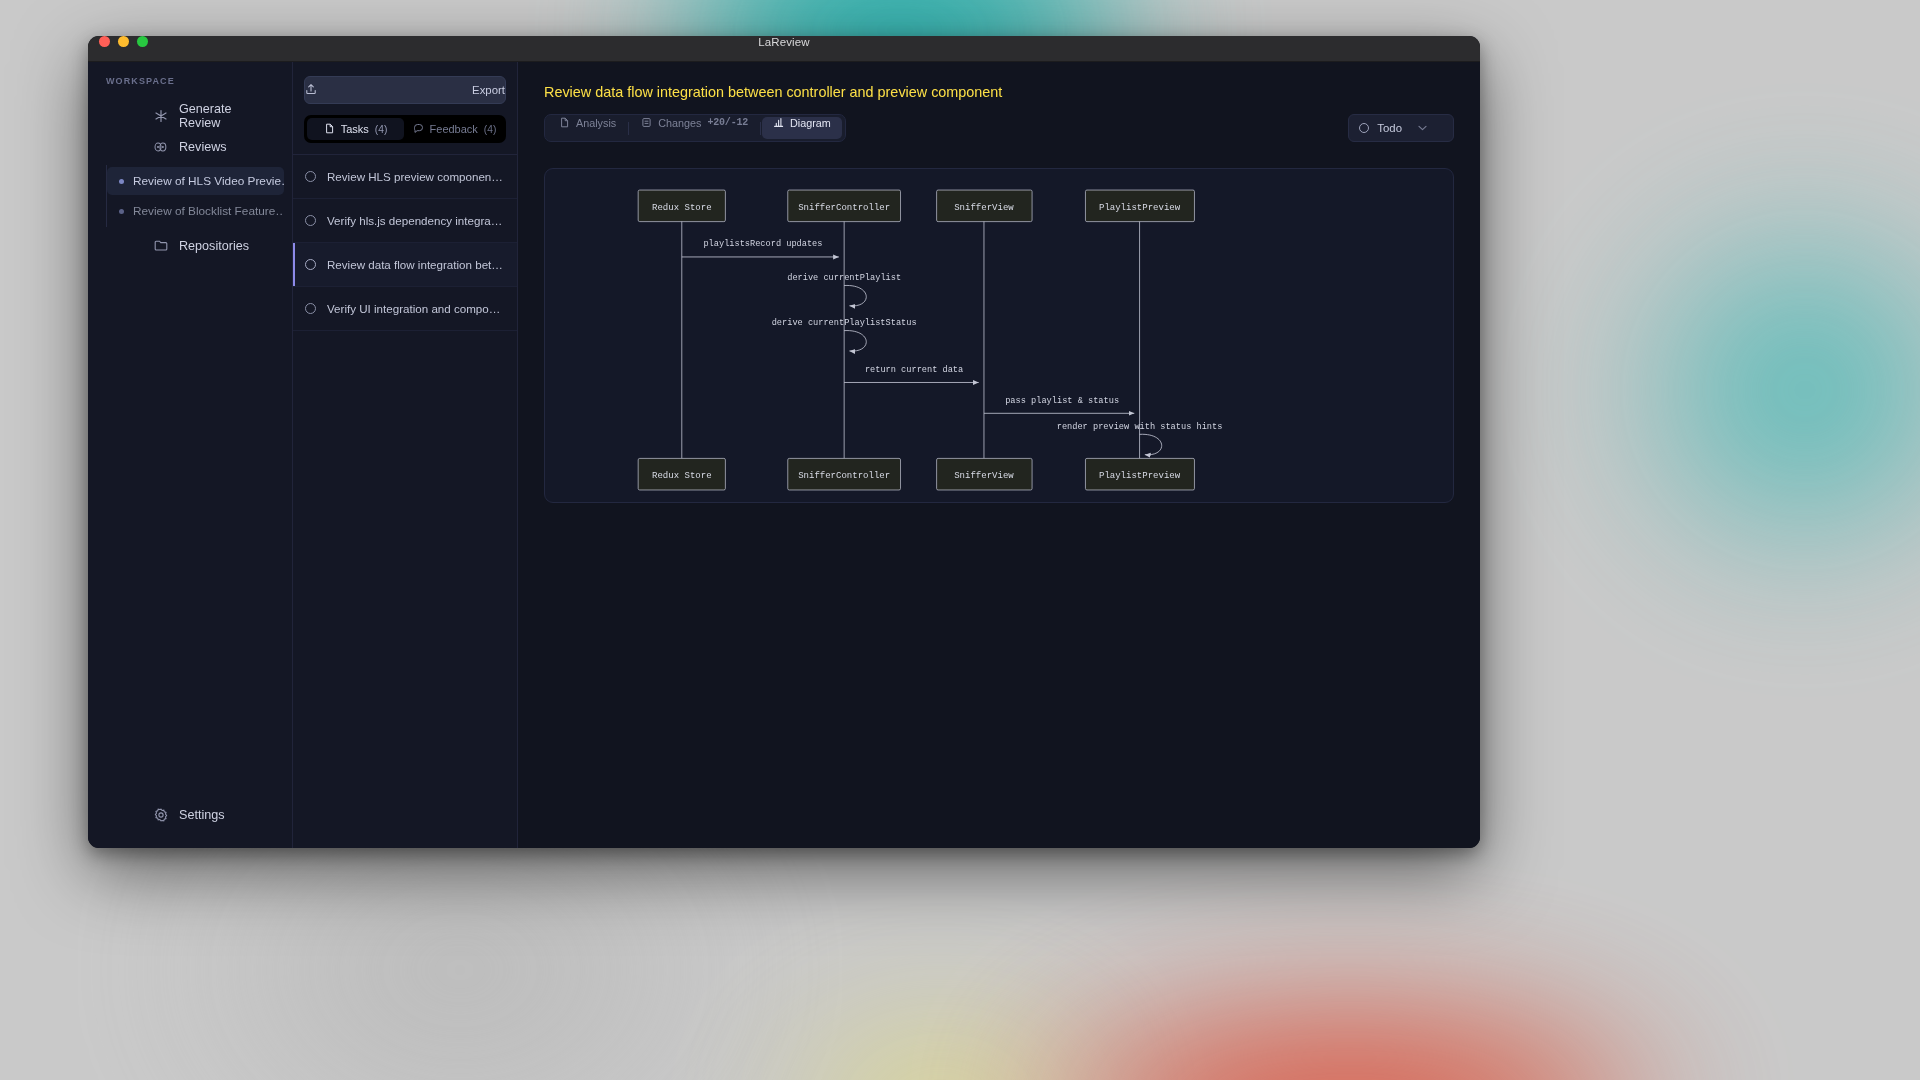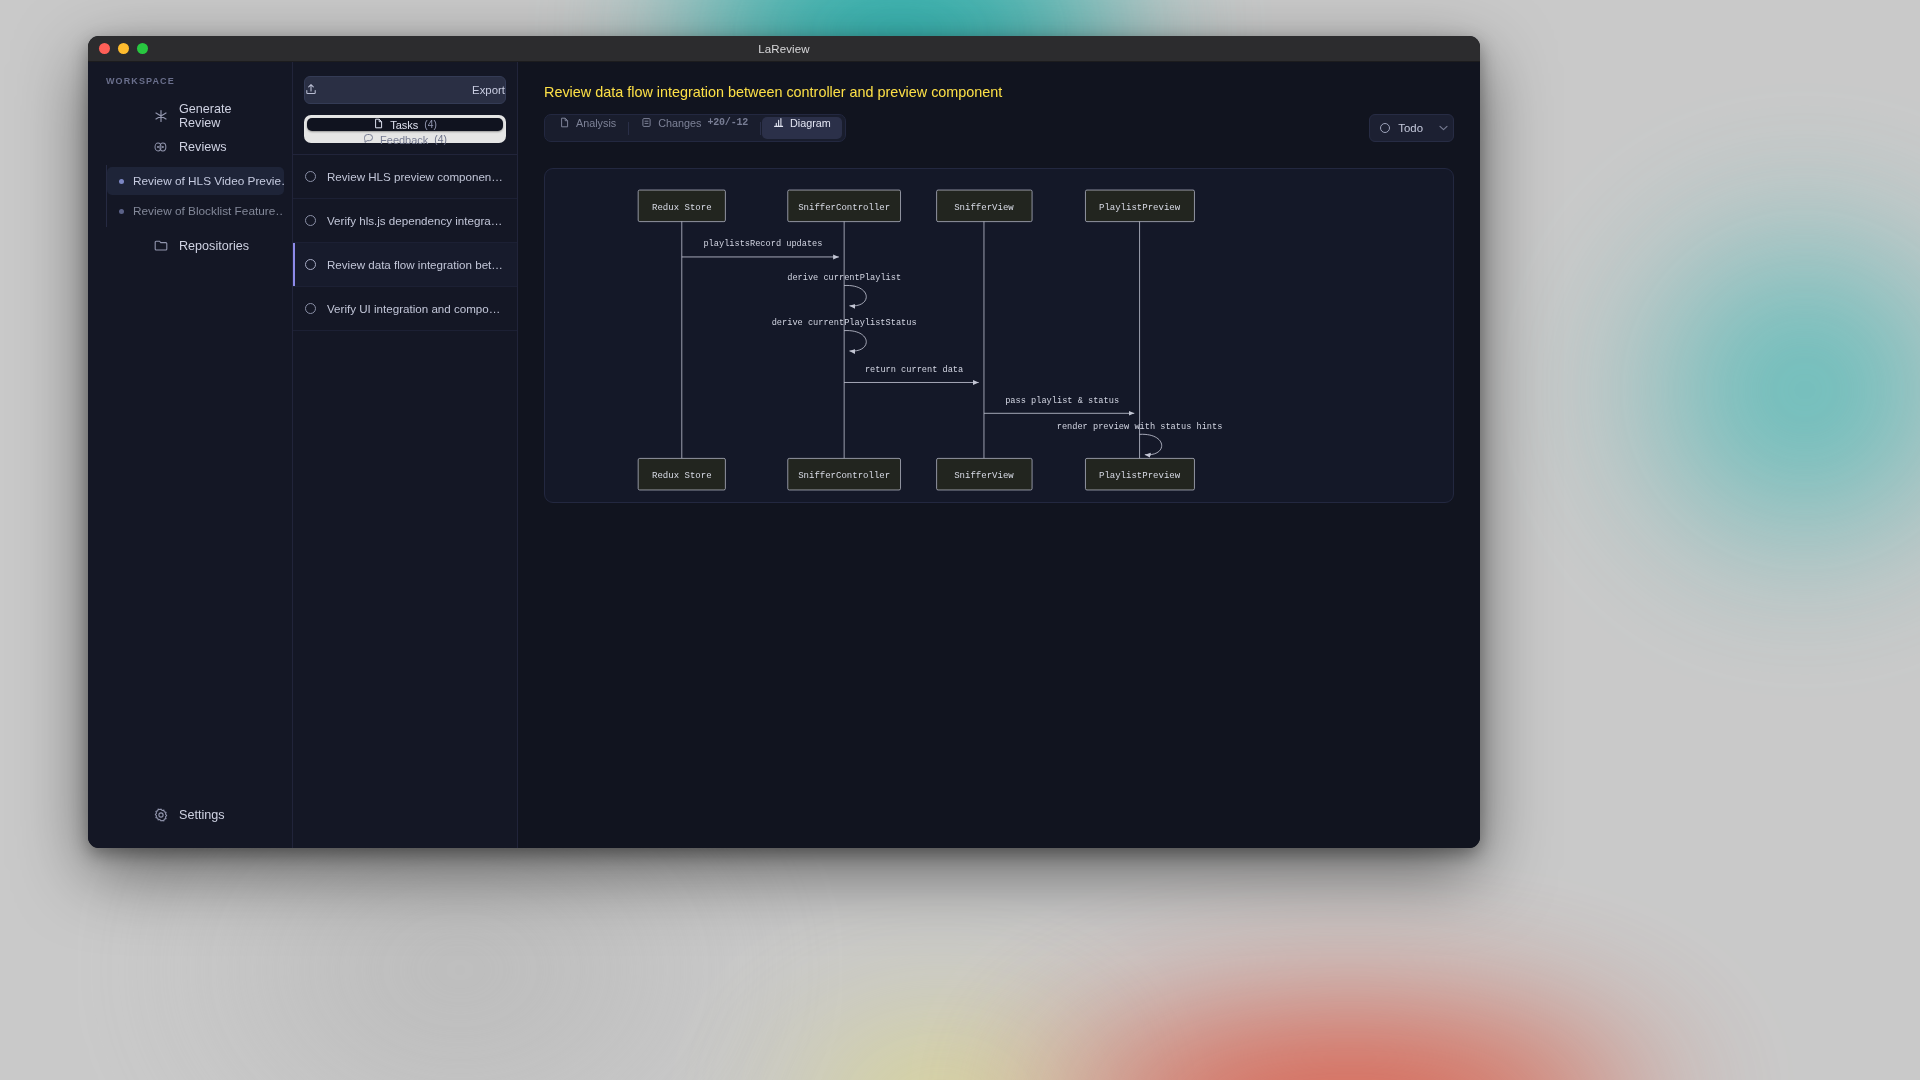--- a/index.html
+++ b/index.html
@@ -63,21 +63,21 @@
     display: flex;
     flex-direction: column;
   }
 
   
   #titlebar {
     height: 26px;
     background: #2c2c2e;
     border-bottom: 1px solid #1c1c1e;
     display: flex;
-    align-items: center;
+    align-items: flex-start;
     position: relative;
     flex: 0 0 auto;
   }
   .traffic-lights {
     display: flex;
     gap: 8px;
     margin-left: 11px;
   }
   .tl { width: 11px; height: 11px; border-radius: 50%; }
   .tl-close { background: #ff5f57; }
@@ -195,26 +195,25 @@
     justify-content: space-between;
     gap: 7px;
     color: #c8cce0;
     font-size: 11.4px;
     cursor: pointer;
   }
 
   #tab-group {
     margin: 11px 11px 0 11px;
     height: 28px;
-    background: #e5e5e5;
+    background: #000000;
     border-radius: 7px;
     padding: 3px;
     display: flex;
     gap: 2px;
-    flex-direction: column;
   }
   .tab {
     flex: 1 1 0;
     border-radius: 5px;
     display: flex;
     align-items: center;
     justify-content: center;
     gap: 6px;
     font-size: 11px;
     color: #767b92;
@@ -327,21 +326,21 @@
     width: 1px;
     height: 13px;
     background: #2a2f48;
     margin: 0 1px;
   }
   #status-select {
     display: flex;
     align-items: center;
     gap: 8px;
     height: 28px;
-    padding: 0 5px 0 10px;
+    padding: 0 26px 0 10px;
     border-radius: 6px;
     background: #1c2032;
     border: 1px solid #272c44;
     color: #c5c9dc;
     font-size: 11.4px;
     cursor: pointer;
   }
   .status-circle {
     width: 10px; height: 10px;
     border-radius: 50%;

